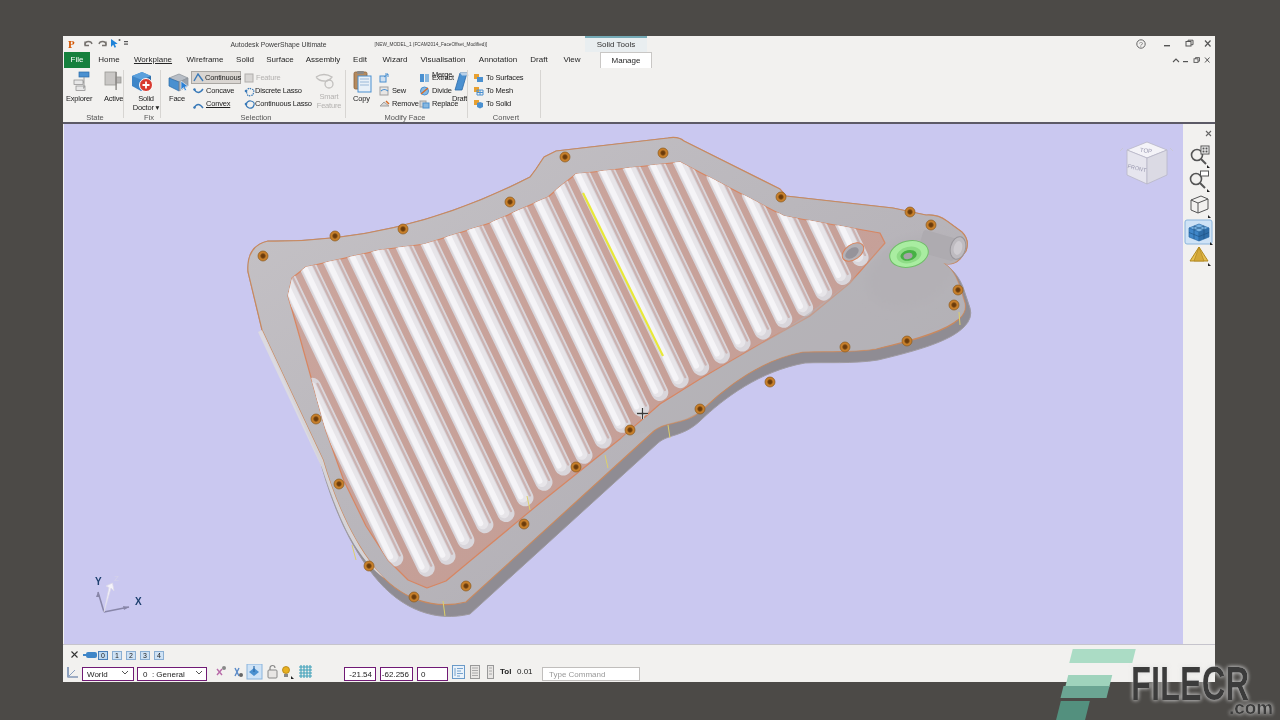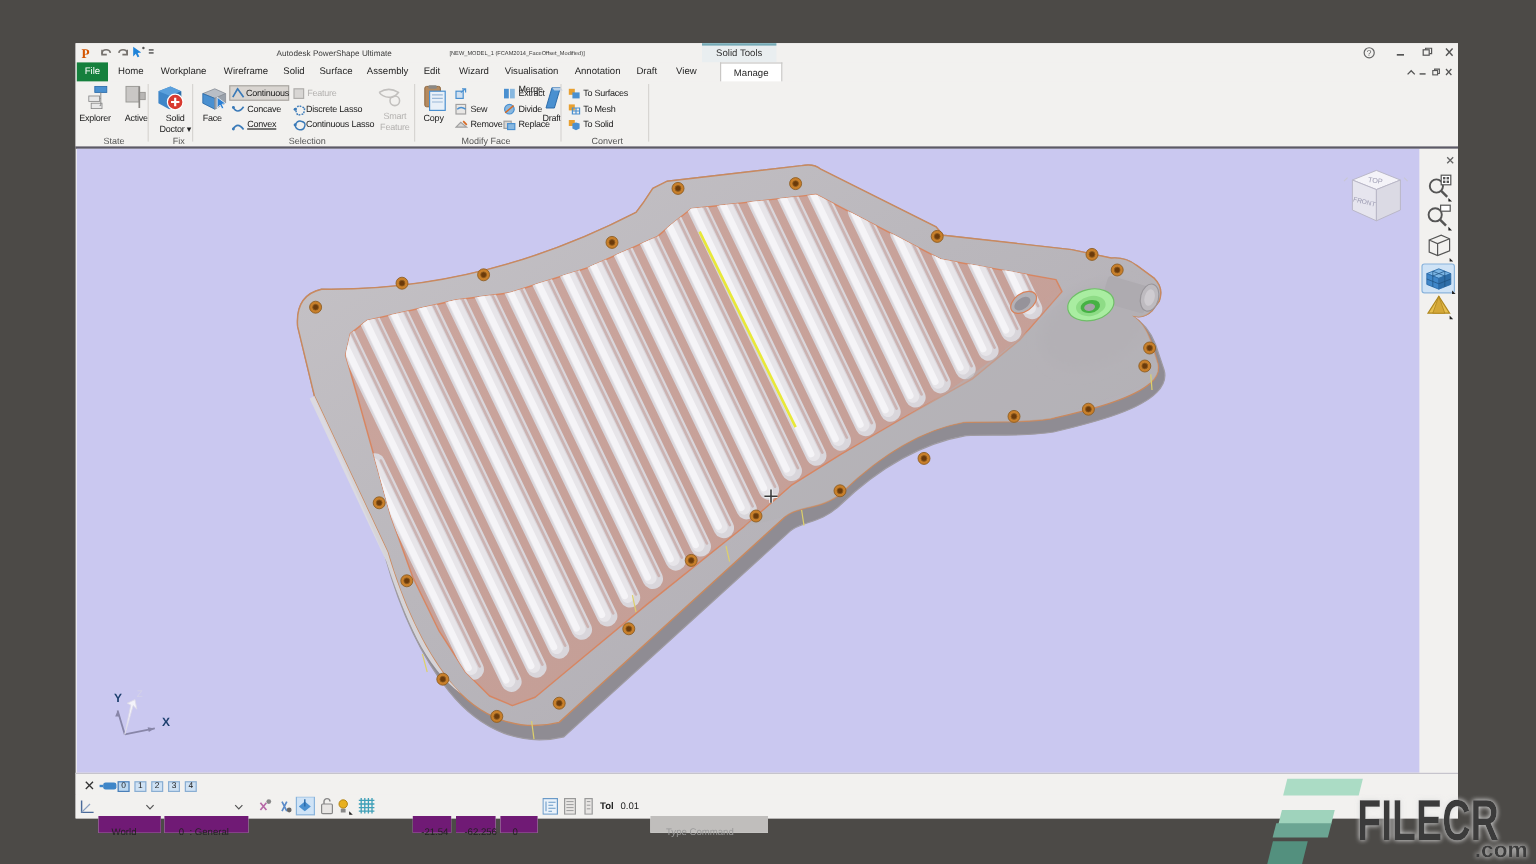--- a/index.html
+++ b/index.html
@@ -24,21 +24,21 @@
   .rlabelg { position:absolute; font-size:7.5px; color:#b4b2b0; white-space:nowrap; letter-spacing:-0.2px; }
   #ribline { position:absolute; left:0; top:86px; width:1152px; height:2px; background:#5c5a66; }
   
   #vp { position:absolute; left:1px; top:88px; width:1119px; height:520px; background:#cac8f0; overflow:hidden; }
   
   #rtb { position:absolute; left:1120px; top:88px; width:32px; height:520px; background:#f2f1ef; }
   
   #levels { position:absolute; left:0; top:608px; width:1152px; height:18px; background:#f2f1ef; border-top:1px solid #c6c4cc; }
   .lvbox { position:absolute; top:6px; width:10px; height:9px; background:#cfe2f4; border:1px solid #8aaed2; font-size:7px; color:#1a1a1a; text-align:center; line-height:8px; }
   #status { position:absolute; left:0; top:626px; width:1152px; height:20px; background:#f2f1ef; }
-  .sbox { position:absolute; top:18px; height:14px; background:#fff; border:7px solid #701a75; font-size:8px; color:#222; }
+  .sbox { position:absolute; top:5px; height:14px; background:#fff; border:1px solid #701a75; font-size:8px; color:#222; }
   .stext { position:absolute; font-size:8px; color:#222; }
 </style>
 </head>
 <body>
 <div id="win">
 
   <div id="title">
     <svg class="abs" style="left:3px;top:2px" width="120" height="12" viewBox="0 0 120 12">
       <text x="2" y="10" font-size="11" font-weight="bold" fill="#d45500" font-family="Liberation Serif">P</text>
       <path d="M19 7 q0 -3.5 3.5 -3.5 q3 0 3.5 2.5" stroke="#76726e" stroke-width="1.3" fill="none"></path>
@@ -59,21 +59,21 @@
       <rect x="31" y="7" width="6" height="1.4" fill="#555"></rect>
       <rect x="53" y="3.5" width="5" height="4.5" fill="none" stroke="#555" stroke-width="1"></rect>
       <path d="M55 3.5 v-1.3 h5 v4.5 h-1.8" fill="none" stroke="#555" stroke-width="1"></path>
       <path d="M72 2.5 l5.5 6 M77.5 2.5 l-5.5 6" stroke="#555" stroke-width="1.2"></path>
     </svg>
   </div>
 
   <div id="tabs">
     <div id="filetab">File</div>
     <div class="tab" style="left:26px;width:40px;">Home</div>
-    <div class="tab" style="left:66px;width:48px;">Workplane</div>
+    <div class="tab" style="left:66px;width:48px;text-decoration:underline;">Workplane</div>
     <div class="tab" style="left:118px;width:48px;">Wireframe</div>
     <div class="tab" style="left:166px;width:32px;">Solid</div>
     <div class="tab" style="left:198px;width:38px;">Surface</div>
     <div class="tab" style="left:238px;width:44px;">Assembly</div>
     <div class="tab" style="left:285px;width:24px;">Edit</div>
     <div class="tab" style="left:312px;width:40px;">Wizard</div>
     <div class="tab" style="left:352px;width:56px;">Visualisation</div>
     <div class="tab" style="left:412px;width:46px;">Annotation</div>
     <div class="tab" style="left:462px;width:28px;">Draft</div>
     <div class="tab" style="left:492px;width:34px;">View</div>

